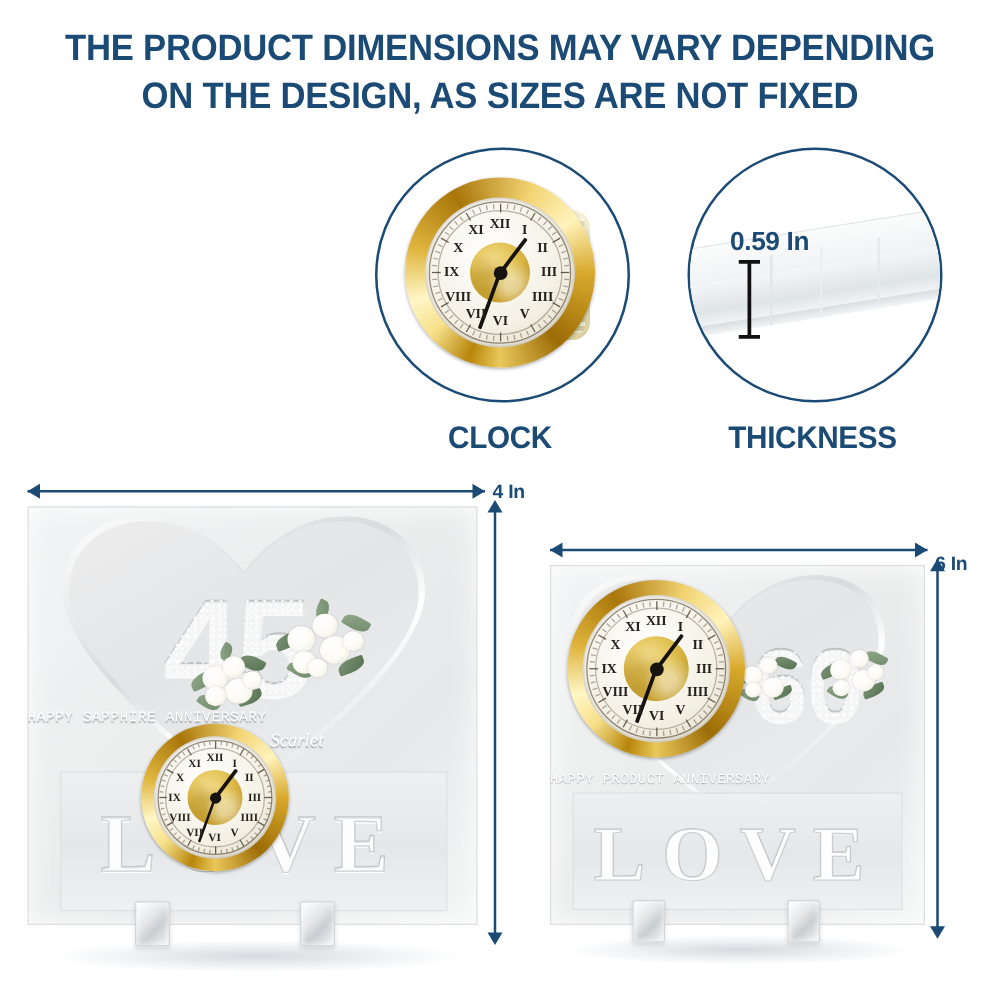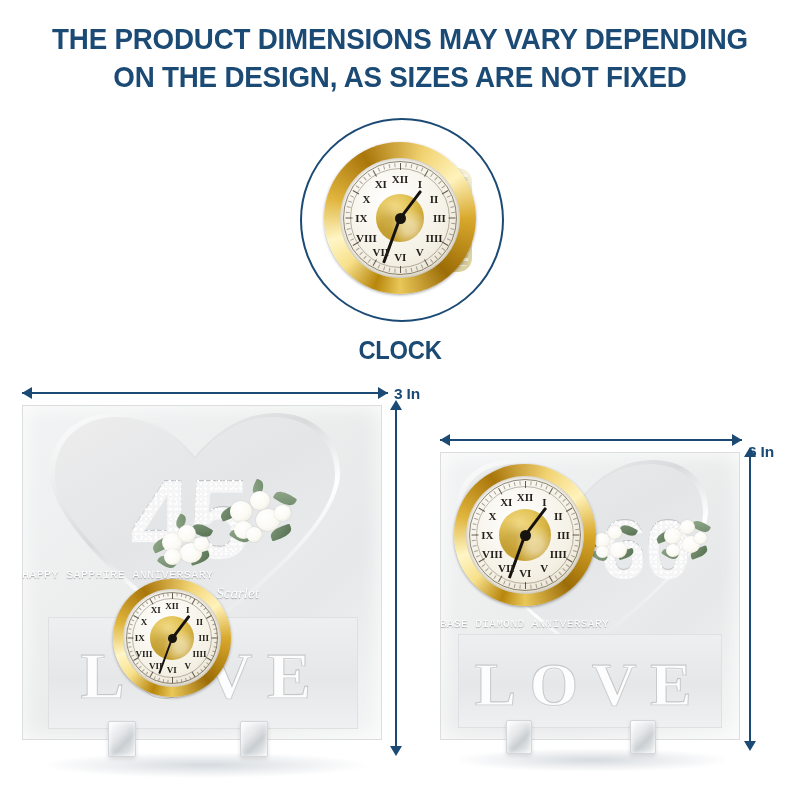--- a/index.html
+++ b/index.html
@@ -319,25 +319,54 @@
               <div class="num" style="font-size: 11px; width: 28.6px; margin-left: -14.3px; top: 15px; transform: rotate(330deg); transform-origin: 50% 45px;">
                 <span style="transform: rotate(-330deg); display: block;">XI</span>
               </div>
             </div>
         </div>
       </div>
     </div>
     <div class="feature-label">CLOCK</div>
   </div>
 
+  <div class="feature" style="left:550px;top:118px;">
+    <div class="circle">
+      <div class="circle-inner">
+
+        <div class="thk-slab" style="left:-10px;top:62px;width:230px;height:34px;
+             background:linear-gradient(180deg,#fbfcfc,#eef1f2);
+             transform:skewY(-9deg);border-top:1px solid #e2e6e8;"></div>
+
+        <div class="thk-slab" style="left:-10px;top:92px;width:230px;height:38px;
+             background:linear-gradient(180deg,#f4f6f7,#dfe4e7 60%,#f7f9fa);
+             transform:skewY(-9deg);"></div>
+
+        <div class="thk-slab" style="left:-10px;top:126px;width:230px;height:8px;
+             background:linear-gradient(180deg,#d7dde0,#f2f5f6);
+             transform:skewY(-9deg);"></div>
+
+        <div class="thk-slab" style="left:64px;top:84px;width:2px;height:56px;background:#e1e6e9;transform:skewY(-9deg);"></div>
+        <div class="thk-slab" style="left:104px;top:78px;width:2px;height:56px;background:#eaeef0;transform:skewY(-9deg);"></div>
+        <div class="thk-slab" style="left:150px;top:70px;width:2px;height:52px;background:#e6eaed;transform:skewY(-9deg);"></div>
+
+        <div class="measure-line" style="left:46px;top:88px;width:2.5px;height:62px;"></div>
+        <div class="measure-line" style="left:39px;top:88px;width:17px;height:2.5px;"></div>
+        <div class="measure-line" style="left:39px;top:148px;width:17px;height:2.5px;"></div>
+
+        <div class="thk-label" style="left:32px;top:62px;">0.59 In</div>
+      </div>
+    </div>
+    <div class="feature-label">THICKNESS</div>
+  </div>
 
   <div class="dimwrap" style="left:22px;top:392px;width:366px;height:2px;background:#1b4a75;"></div>
   <div style="position:absolute;left:22px;top:387px;width:0;height:0;border-top:6px solid transparent;border-bottom:6px solid transparent;border-right:10px solid #1b4a75;"></div>
   <div style="position:absolute;left:378px;top:387px;width:0;height:0;border-top:6px solid transparent;border-bottom:6px solid transparent;border-left:10px solid #1b4a75;"></div>
-  <div class="dim-label" style="left:394px;top:385px;">3 In</div>
+  <div class="dim-label" style="left:394px;top:385px;">4 In</div>
 
   <div class="dimwrap" style="left:395px;top:408px;width:2px;height:340px;background:#1b4a75;"></div>
   <div style="position:absolute;left:390px;top:400px;width:0;height:0;border-left:6px solid transparent;border-right:6px solid transparent;border-bottom:10px solid #1b4a75;"></div>
   <div style="position:absolute;left:390px;top:746px;width:0;height:0;border-left:6px solid transparent;border-right:6px solid transparent;border-top:10px solid #1b4a75;"></div>
 
   <div class="shadow" style="left:40px;top:752px;width:330px;height:26px;"></div>
 
   <div class="plaque" style="left:22px;top:405px;width:360px;height:335px;">
     <div class="glass"></div>
 
@@ -536,21 +565,21 @@
       <div class="leaf" style="left:36px;top:8px;width:18px;height:9px;transform:rotate(30deg);"></div>
       <div class="leaf" style="left:6px;top:36px;width:16px;height:8px;transform:rotate(32deg);"></div>
       <div class="leaf leafdark" style="left:34px;top:34px;width:18px;height:9px;transform:rotate(-20deg);"></div>
       <div class="petal" style="left:8px;top:14px;width:17px;height:16px;"></div>
       <div class="petal" style="left:24px;top:6px;width:15px;height:14px;"></div>
       <div class="petal" style="left:26px;top:22px;width:18px;height:17px;"></div>
       <div class="petal" style="left:10px;top:30px;width:14px;height:13px;"></div>
       <div class="petal" style="left:38px;top:18px;width:13px;height:12px;"></div>
     </div>
 
-    <div class="anniv" style="top:166px;font-size:11px;">BASE DIAMOND ANNIVERSARY</div>
+    <div class="anniv" style="top:166px;font-size:11px;">HAPPY PRODUCT ANNIVERSARY</div>
 
     <div class="basepanel" style="left:18px;top:182px;width:262px;height:92px;">
       <div class="lovetxt" style="top:14px;font-size:62px;">LOVE</div>
     </div>
 
 
     <div class="clock" style="left:14px;top:12px;width:142px;height:142px;">
       <div class="bezel"></div>
       <div class="facewrap" style="inset:12px;">
         <div class="ring-line" style="inset:3px;"></div>

